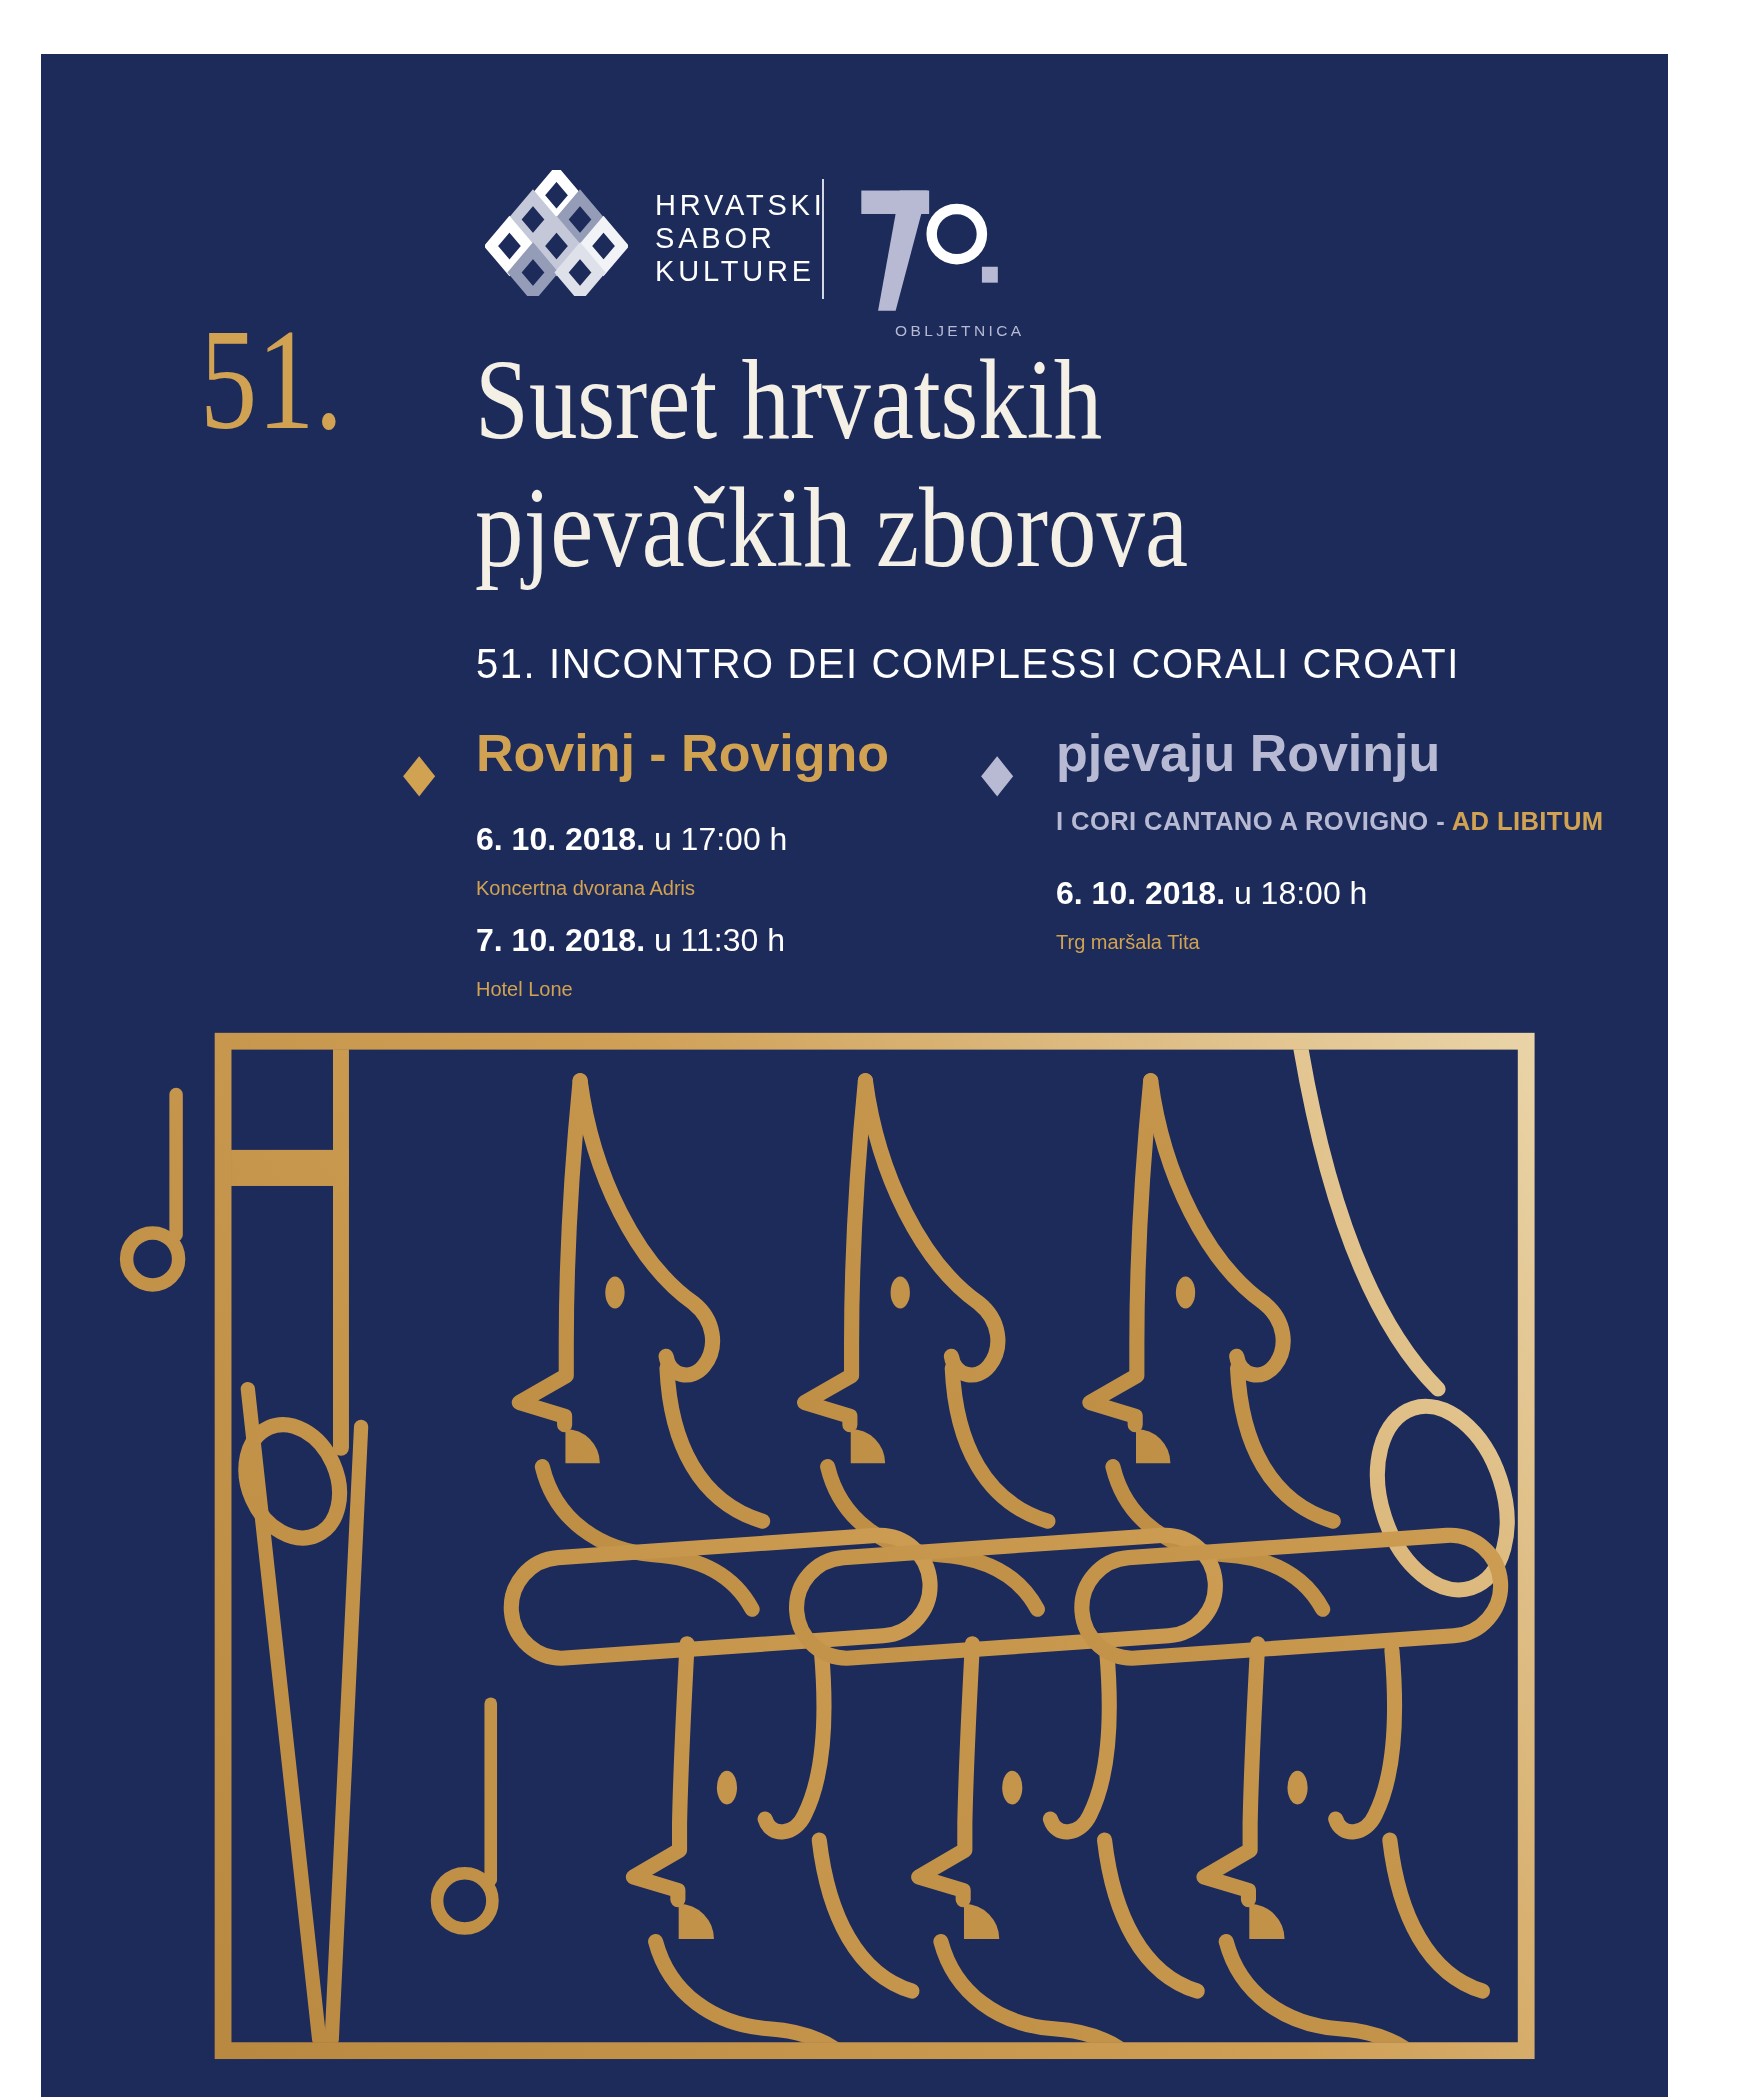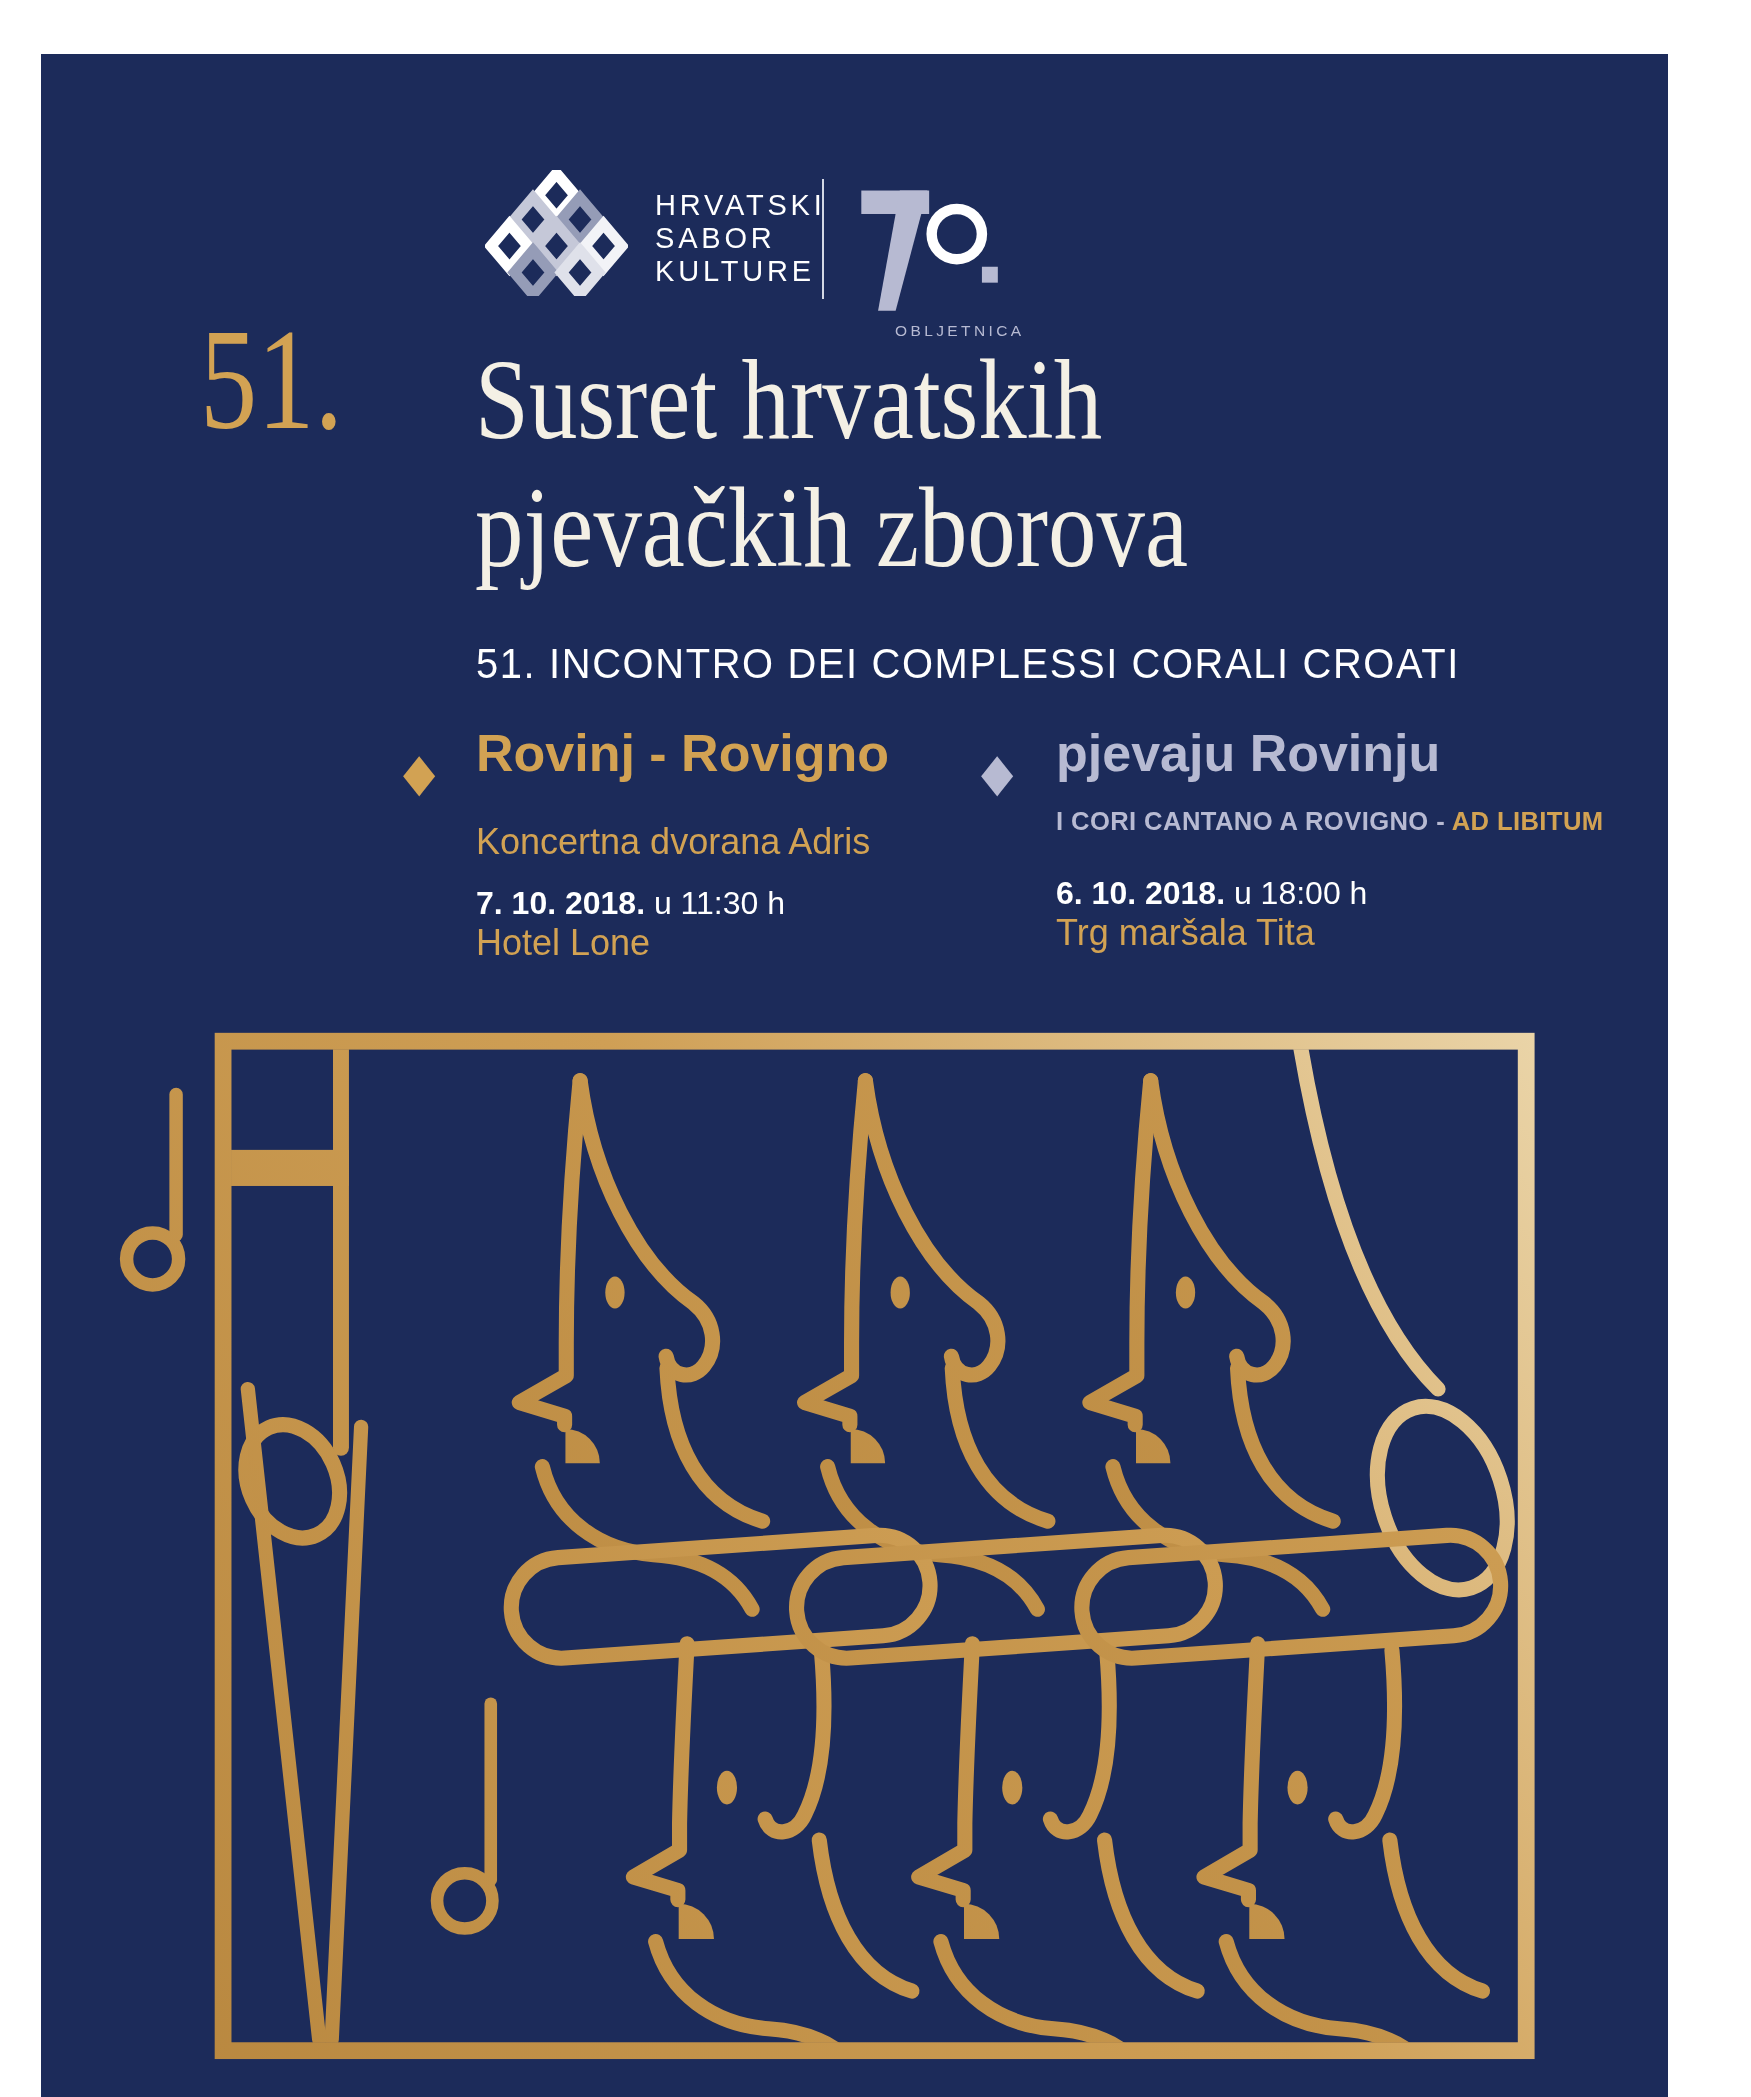--- a/index.html
+++ b/index.html
@@ -41,21 +41,21 @@
   .col.right{left:1015px;}
   .col-title{font-size:52px; font-weight:bold; line-height:63px;}
   .col.left .col-title{color:var(--gold); margin-bottom:36px;}
   .col.right .col-title{color:var(--lav);}
   .col-sub{font-size:25.6px; font-weight:bold; color:var(--lav); letter-spacing:0.4px; margin-top:22px;}
   .col-sub .accent{color:var(--gold);}
   .event{margin-bottom:22px;}
   .col.right .event{margin-top:39px;}
   .date-line{font-size:32px; color:#fff;}
   .date-line .d{font-weight:bold;}
-  .venue{font-size:36px; color:var(--gold); margin-top:0;}
+  .venue{font-size:20px; color:var(--gold); margin-top:19px;}
 
   
   .art{position:absolute; left:0; top:970px;}
 </style>
 </head>
 <body>
 
 <div class="panel">
 
   <svg class="weave" width="143" height="126" viewBox="0 0 340 300">
@@ -87,20 +87,21 @@
   <div class="title-line l1">Susret hrvatskih</div>
   <div class="title-line l2">pjevačkih zborova</div>
   <div class="subtitle">51. INCONTRO DEI COMPLESSI CORALI CROATI</div>
 
   <span class="bullet gold">◆</span>
   <span class="bullet lav">◆</span>
 
   <div class="col left">
     <div class="col-title">Rovinj - Rovigno</div>
     <div class="event">
+      <div class="date-line"><span class="d">6. 10. 2018.</span><span> u 17:00 h</span></div>
       <div class="venue">Koncertna dvorana Adris</div>
     </div>
     <div class="event">
       <div class="date-line"><span class="d">7. 10. 2018.</span><span> u 11:30 h</span></div>
       <div class="venue">Hotel Lone</div>
     </div>
   </div>
 
   <div class="col right">
     <div class="col-title">pjevaju Rovinju</div>

